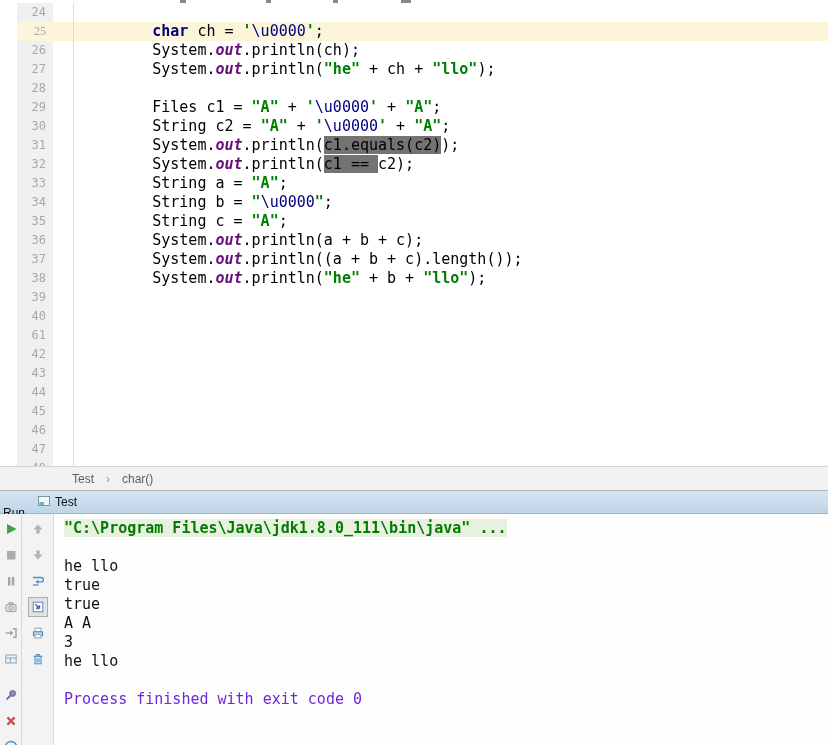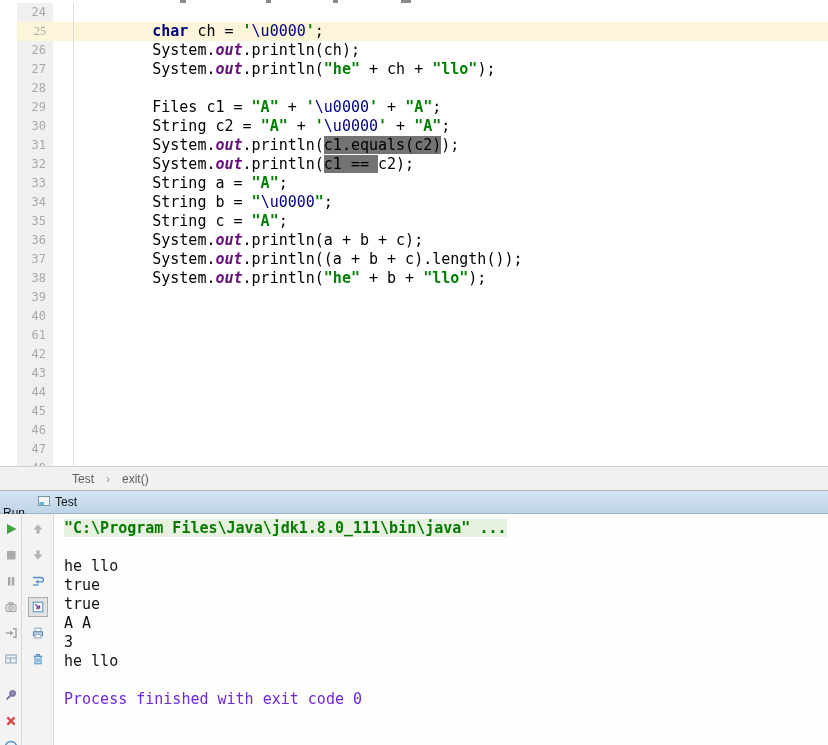--- a/index.html
+++ b/index.html
@@ -111,21 +111,21 @@
       <div class="line"><span class="gutter-num">45</span><span class="fold-strip"></span><span class="code-text"></span></div>
       <div class="line"><span class="gutter-num">46</span><span class="fold-strip"></span><span class="code-text"></span></div>
       <div class="line"><span class="gutter-num">47</span><span class="fold-strip"></span><span class="code-text"></span></div>
       <div class="line"><span class="gutter-num">48</span><span class="fold-strip"></span><span class="code-text"></span></div>
     </div>
 </div>
 
 <div id="breadcrumbs">
   <span class="crumb">Test</span>
   <span class="crumb-sep">›</span>
-  <span class="crumb">exit()</span>
+  <span class="crumb">char()</span>
 </div>
 
 <div id="run-header">
   <span id="run-title">Run</span>
   <span id="run-tab">
     <span>
       <svg width="14" height="14" viewBox="0 0 14 14">
         <rect x="1.5" y="2.5" width="11" height="9" fill="#F2F7FA" stroke="#7E93A6"></rect>
         <rect x="2.5" y="8" width="4.5" height="3" fill="#69B4C6"></rect>
       </svg>

